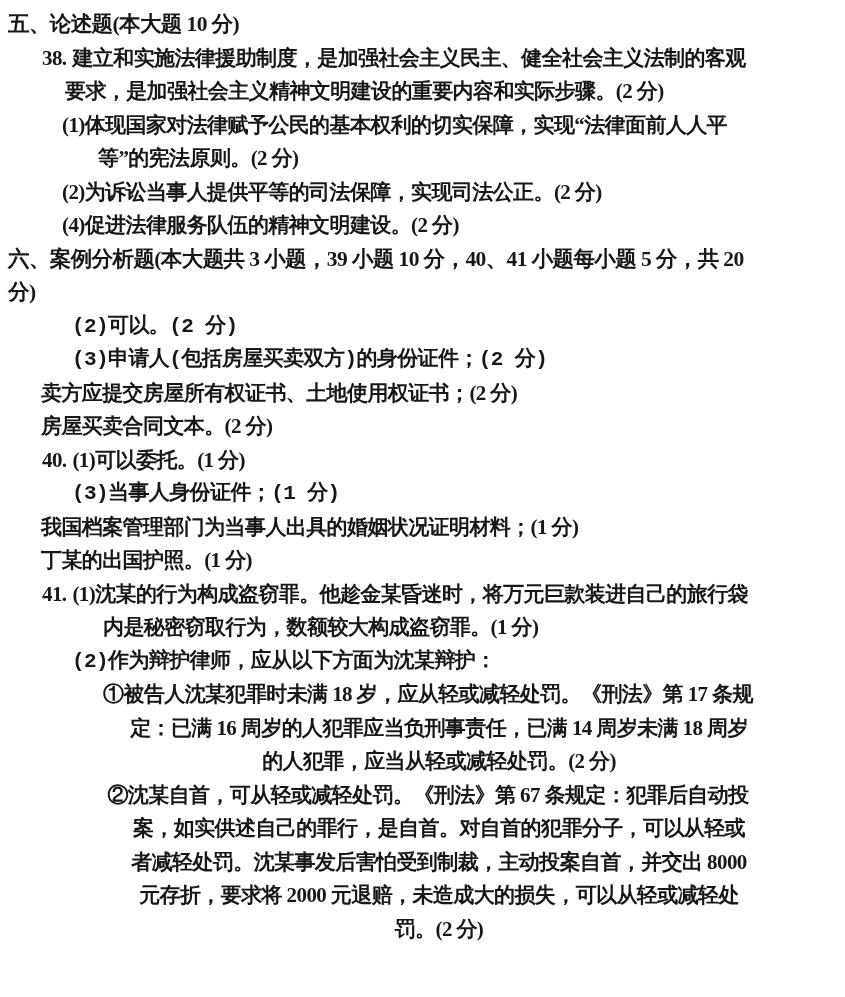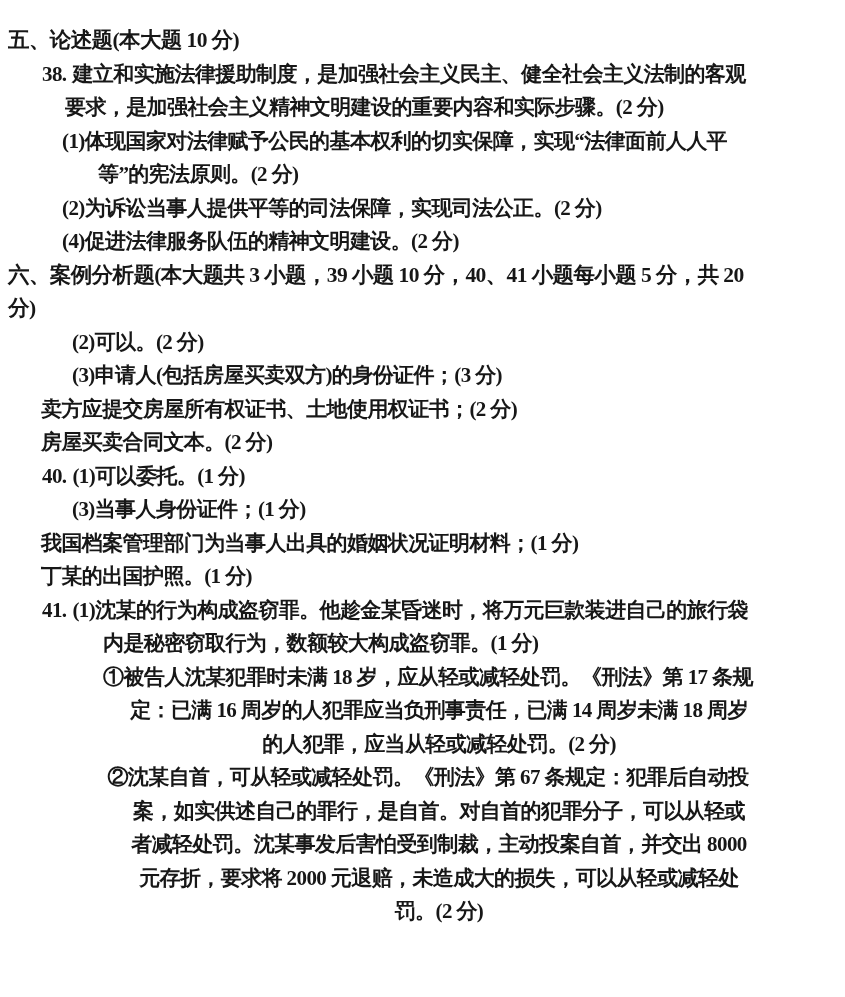--- a/index.html
+++ b/index.html
@@ -15,21 +15,21 @@
     font-size: 21px;
     line-height: 33.5px;
     letter-spacing: -0.6px;
     color: #171717;
     font-weight: 600;
   }
   .page {
     width: 754px;
     height: 997px;
     box-sizing: border-box;
-    padding-top: 24px;
+    padding-top: 8px;
     background: #ffffff;
   }
   .heading {
     margin: 0 0 0 8px;
     padding: 0;
     font-size: 21.5px;
     font-weight: 700;
   }
   
   .q-first38 {
@@ -47,20 +47,21 @@
   .q-firstQ {
     margin-left: 42px;
     padding-left: 61px;
     text-indent: -61px;
   }
   
   .part {
     margin-left: 72px;
     padding-left: 31px;
     text-indent: -31px;
+    font-family: Liberation Mono, monospace;
   }
   
   .subline {
     margin-left: 41px;
   }
   
   .defpoint {
     margin-left: 102px;
     padding-left: 22px;
     text-indent: -22px;
@@ -79,26 +80,27 @@
 
   <div class="q-first38"><span class="qnum">38.</span><span>建立和实施法律援助制度，是加强社会主义民主、健全社会主义法制的客观要求，是加强社会主义精神文明建设的重要内容和实际步骤。(2 分)</span></div>
 
   <div class="p38">(1)体现国家对法律赋予公民的基本权利的切实保障，实现“法律面前人人平等”的宪法原则。(2 分)</div>
   <div class="p38">(2)为诉讼当事人提供平等的司法保障，实现司法公正。(2 分)</div>
   <div class="p38">(4)促进法律服务队伍的精神文明建设。(2 分)</div>
 
   <h2 class="heading">六、案例分析题(本大题共 3 小题，39 小题 10 分，40、41 小题每小题 5 分，共 20 分)</h2>
 
   <div class="part"><span>(2)</span><span>可以。(2 分)</span></div>
-  <div class="part"><span>(3)</span><span>申请人(包括房屋买卖双方)的身份证件；(3 分)</span></div>
+  <div class="part"><span>(3)</span><span>申请人(包括房屋买卖双方)的身份证件；(2 分)</span></div>
   <div class="subline">卖方应提交房屋所有权证书、土地使用权证书；(2 分)</div>
   <div class="subline">房屋买卖合同文本。(2 分)</div>
 
   <div class="q-firstQ"><span class="qnum">40.</span><span>(1)</span><span>可以委托。(1 分)</span></div>
   <div class="part"><span>(3)</span><span>当事人身份证件；(1 分)</span></div>
   <div class="subline">我国档案管理部门为当事人出具的婚姻状况证明材料；(1 分)</div>
   <div class="subline">丁某的出国护照。(1 分)</div>
 
   <div class="q-firstQ"><span class="qnum">41.</span><span>(1)</span><span>沈某的行为构成盗窃罪。他趁金某昏迷时，将万元巨款装进自己的旅行袋内是秘密窃取行为，数额较大构成盗窃罪。(1 分)</span></div>
+  <div class="part"><span>(2)</span><span>作为辩护律师，应从以下方面为沈某辩护：</span></div>
   <div class="defpoint"><span>①</span><span>被告人沈某犯罪时未满 18 岁，应从轻或减轻处罚。《刑法》第 17 条规定：已满 16 周岁的人犯罪应当负刑事责任，已满 14 周岁未满 18 周岁的人犯罪，应当从轻或减轻处罚。(2 分)</span></div>
   <div class="defpoint"><span>②</span><span>沈某自首，可从轻或减轻处罚。《刑法》第 67 条规定：犯罪后自动投案，如实供述自己的罪行，是自首。对自首的犯罪分子，可以从轻或者减轻处罚。沈某事发后害怕受到制裁，主动投案自首，并交出 8000 元存折，要求将 2000 元退赔，未造成大的损失，可以从轻或减轻处罚。(2 分)</span></div>
 
 </div>
 
 </body></html>

